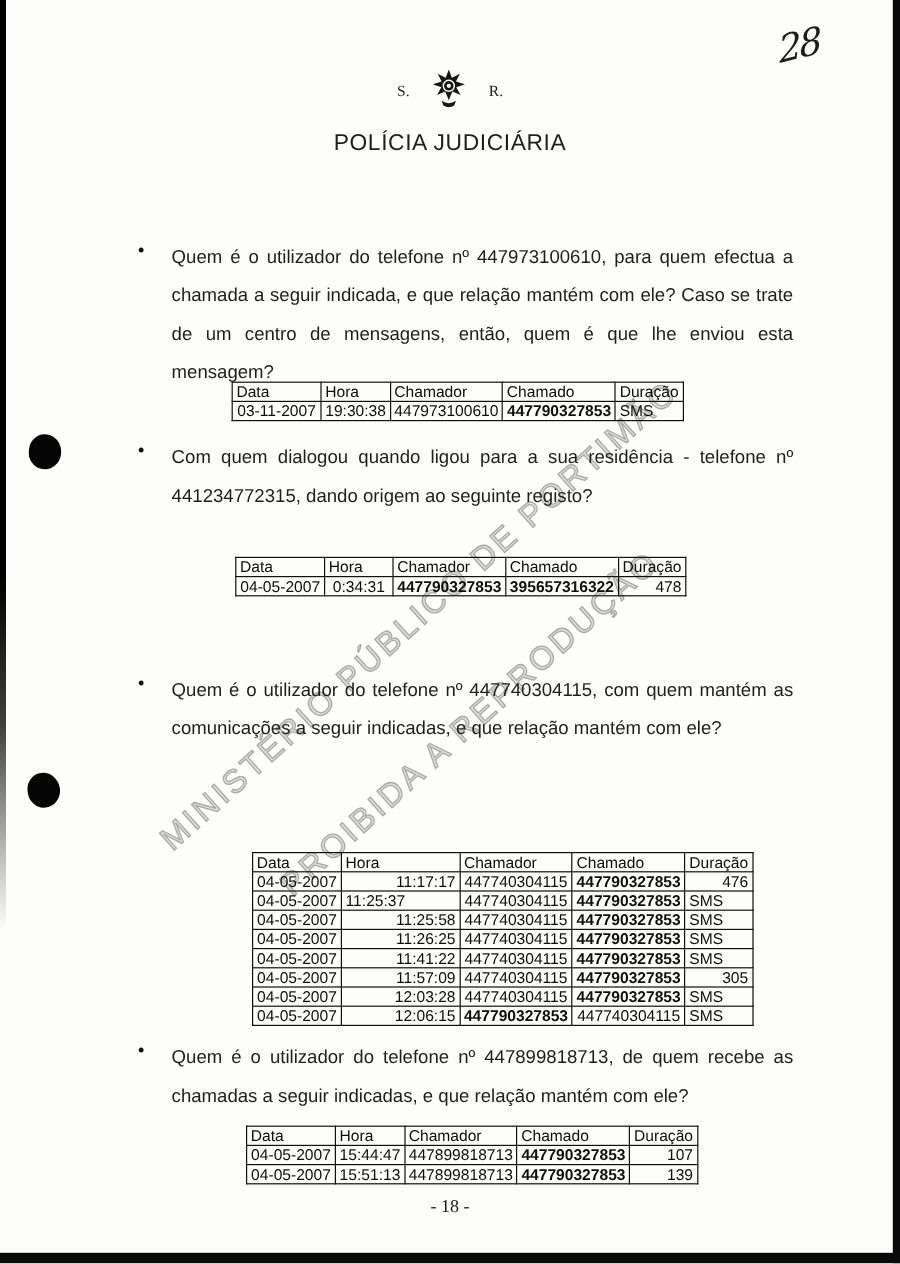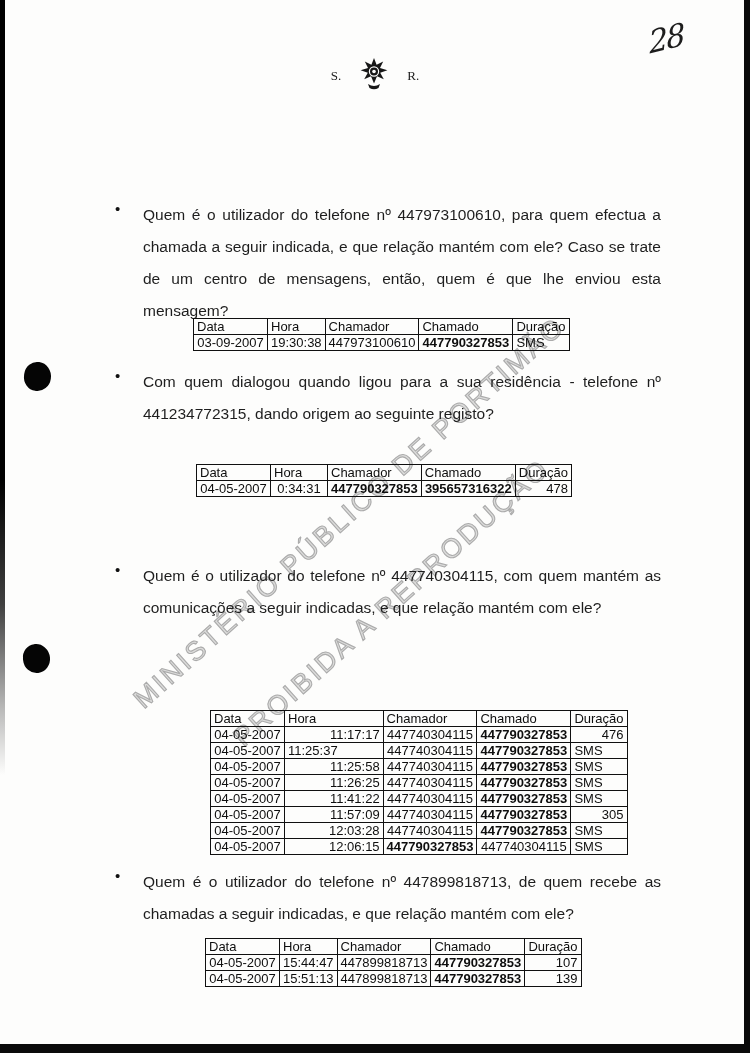--- a/index.html
+++ b/index.html
@@ -78,20 +78,21 @@
     <span>
       <svg width="38" height="34" viewBox="0 0 38 34" aria-hidden="true">
         <path d="M19 1 l2.6 6.8 6.6-3.4 -3.2 6.6 7.4 2.2 -7.2 2.6 3.6 6.4 -6.8-3 -3 7.4 -3-7.4 -6.8 3 3.6-6.4 -7.2-2.6 7.4-2.2 -3.2-6.6 6.6 3.4z" fill="#171717"></path>
         <circle cx="19" cy="14.5" r="4.6" fill="#171717" stroke="#fdfdfc" stroke-width="1.2"></circle>
         <path d="M13 27 q6 4 12 0 l-1.5 4 q-4.5 2.6 -9 0z" fill="#171717"></path>
         <circle cx="19" cy="14.5" r="1.8" fill="#fdfdfc"></circle>
       </svg>
     </span>
     <span>R.</span>
   </div>
+  <div class="hdr hdr-title">POLÍCIA JUDICIÁRIA</div>
 
   <div class="question" style="left:115px; top:199px;">
     <span class="q-bullet">•</span>
     <span class="q-text">Quem é o utilizador do telefone nº 447973100610, para quem efectua a chamada a seguir indicada, e que relação mantém com ele? Caso se trate de um centro de mensagens, então, quem é que lhe enviou esta mensagem?</span>
   </div>
 
   <table class="doc-table t1">
       <colgroup>
         <col style="width: 74px;">
         <col style="width: 57px;">
@@ -103,21 +104,21 @@
         <tr>
           <th>Data</th>
           <th>Hora</th>
           <th>Chamador</th>
           <th>Chamado</th>
           <th>Duração</th>
         </tr>
       </thead>
       <tbody>
         <tr>
-          <td style="text-align: center;">03-09-2007</td>
+          <td style="text-align: center;">03-11-2007</td>
           <td style="text-align: center;">19:30:38</td>
           <td style="text-align: center;">447973100610</td>
           <td class="b" style="text-align: center;">447790327853</td>
           <td style="text-align: left;">SMS</td>
         </tr>
       </tbody>
     </table>
 
   <div class="question" style="left:115px; top:366px;">
     <span class="q-bullet">•</span>
@@ -267,14 +268,15 @@
         <tr>
           <td style="text-align: center;">04-05-2007</td>
           <td style="text-align: right;">15:51:13</td>
           <td style="text-align: center;">447899818713</td>
           <td class="b" style="text-align: center;">447790327853</td>
           <td style="text-align: right;">139</td>
         </tr>
       </tbody>
     </table>
 
+  <div class="page-number">- 18 -</div>
 
 </div>
 
 </body></html>

